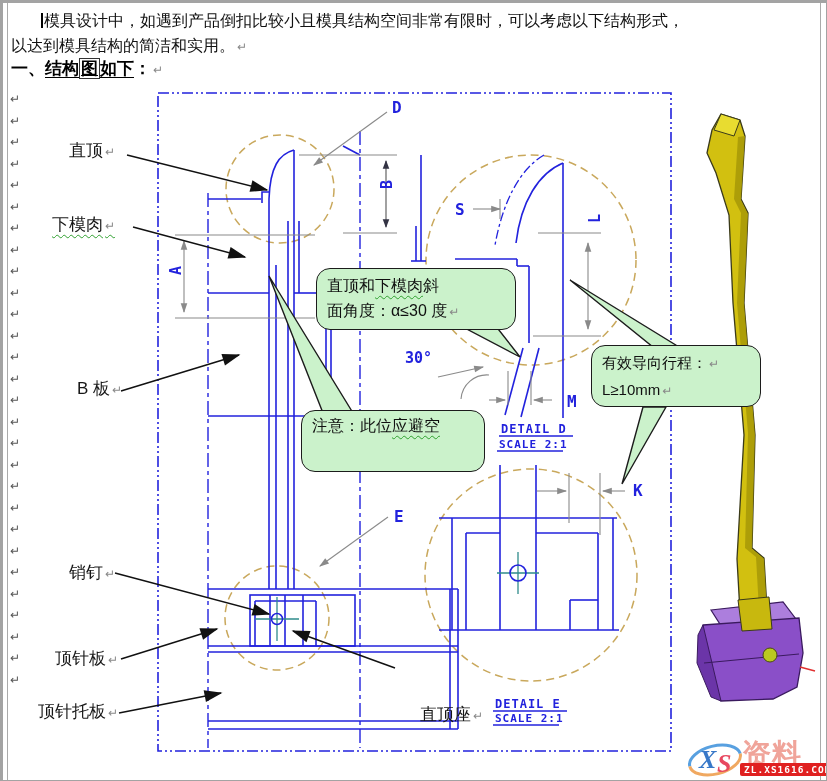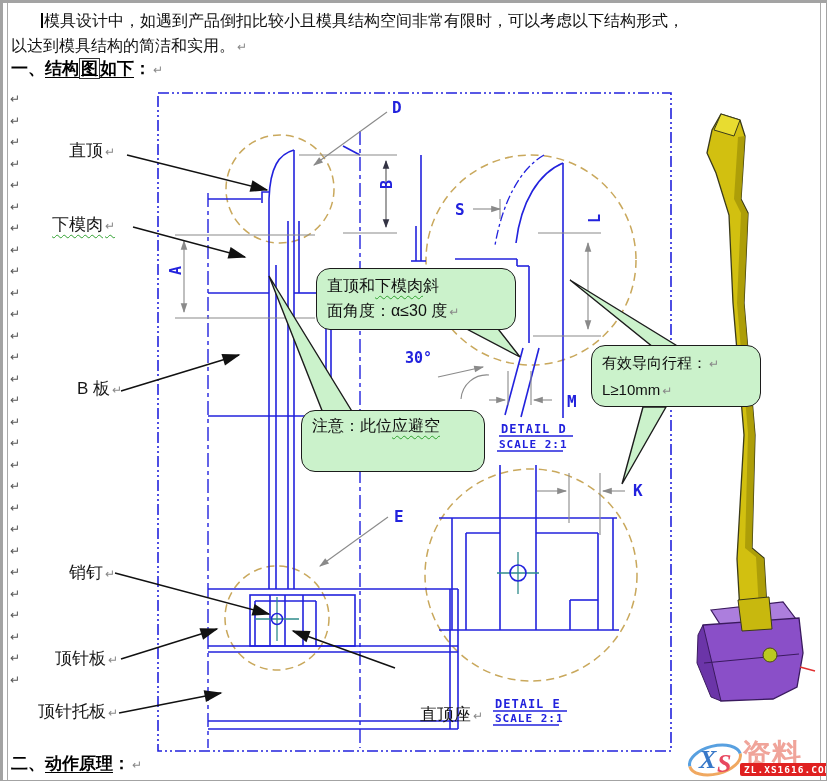--- a/index.html
+++ b/index.html
@@ -37,23 +37,20 @@
 
   <div class="para" style="top:5px;">
     <div><span style="display:inline-block;width:30px;"></span><span class="cursor"></span><span>模具设计中，如遇到产品倒扣比较小且模具结构空间非常有限时，可以考虑以下结构形式，</span></div>
     <div><span>以达到模具结构的简洁和实用。</span><span class="ret">↵</span></div>
   </div>
 
   <div class="h" style="top:54px;">
     <span>一、</span><span class="u">结构</span><span class="boxed">图</span><span class="u">如下</span><span>：</span><span class="ret">↵</span>
   </div>
 
-  <div class="h" style="top:749px;">
-    <span>二、</span><span class="u">动作原理</span><span>：</span><span class="ret">↵</span>
-  </div>
 
   <div class="margin-marks">
       <span>↵</span>
       <span>↵</span>
       <span>↵</span>
       <span>↵</span>
       <span>↵</span>
       <span>↵</span>
       <span>↵</span>
       <span>↵</span>

